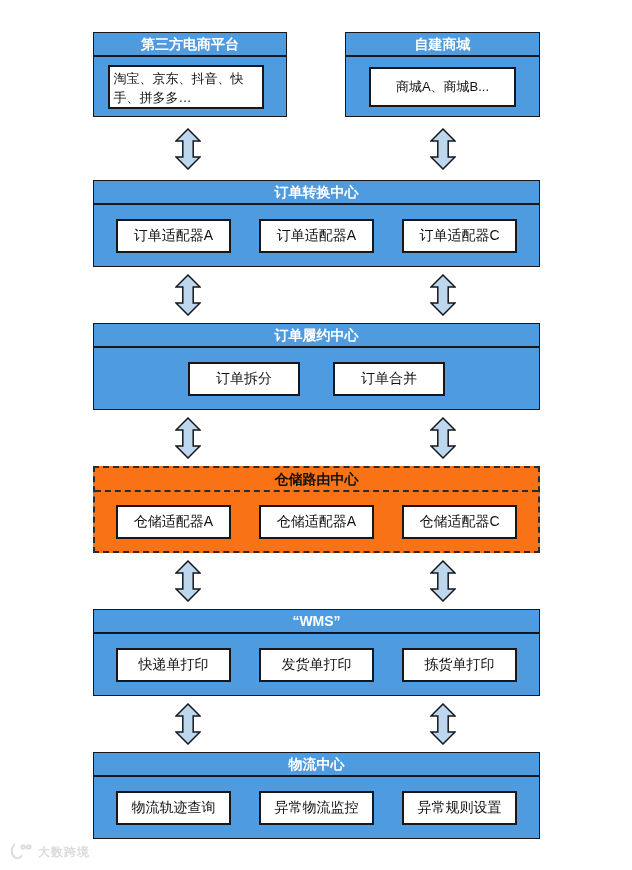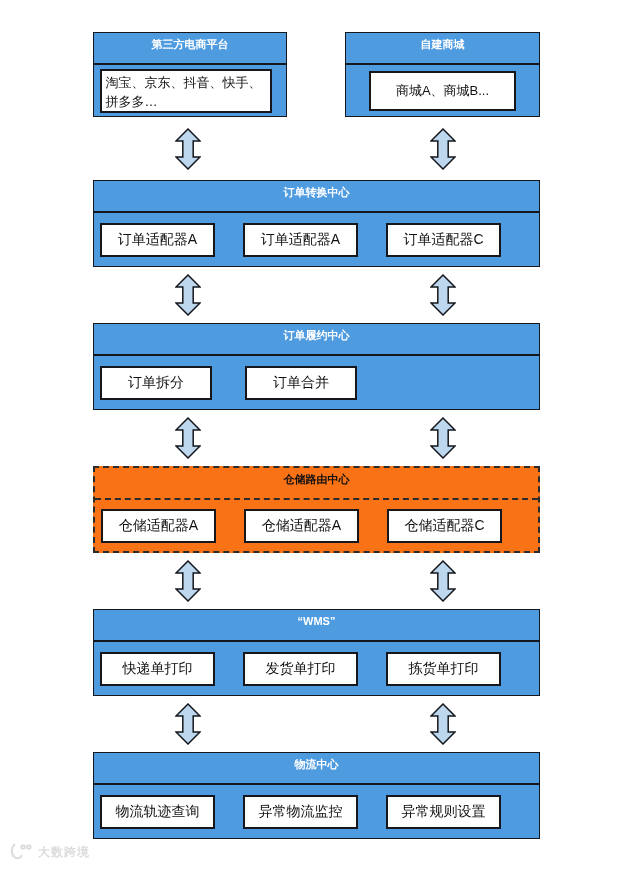--- a/index.html
+++ b/index.html
@@ -8,37 +8,37 @@
 
   .canvas { position: absolute; left: 93px; top: 32px; width: 447px; }
 
   
   .top-row { display: flex; width: 447px; height: 85px; gap: 58px; }
   .top-box { background: #4E9BE0; border: 1px solid #15171c; height: 85px; display: flex; flex-direction: column; }
   .top-box.left  { width: 194px; }
   .top-box.right { width: 195px; }
 
   .sec-header {
-    height: 32px; line-height: 23px; text-align: center;
-    color: #ffffff; font-weight: bold; font-size: 11px;
+    height: 24px; line-height: 23px; text-align: center;
+    color: #ffffff; font-weight: bold; font-size: 14px;
     border-bottom: 2px solid #15171c;
     flex: 0 0 auto;
   }
   .sec-body { flex: 1 1 auto; display: flex; align-items: center; justify-content: center; }
 
   .inner-box {
     background: #ffffff; border: 2px solid #15171c;
     font-size: 13px; color: #111; line-height: 19px;
   }
-  .inner-box.platforms { width: 172px; height: 44px; padding: 2px 4px; text-align: left; margin-right: 9px; }
+  .inner-box.platforms { width: 156px; height: 44px; padding: 2px 4px; text-align: left; margin-right: 9px; }
   .inner-box.malls { width: 147px; height: 40px; display: flex; align-items: center; justify-content: center; }
 
   
   .sec { width: 447px; height: 87px; background: #4E9BE0; border: 1px solid #15171c; display: flex; flex-direction: column; }
-  .sec .nodes { flex: 1; display: flex; align-items: center; gap: 28px; padding-left: 6px; }
+  .sec .nodes { flex: 1; display: flex; align-items: center; justify-content: center; gap: 28px; }
 
   .node {
     background: #ffffff; border: 2px solid #15171c;
     height: 34px; display: flex; align-items: center; justify-content: center;
     font-size: 14px; color: #111; white-space: nowrap;
   }
   .node.w3 { width: 115px; }
   .node.w2 { width: 112px; }
   .sec .nodes.two { gap: 33px; border-radius: 10px; }
 

